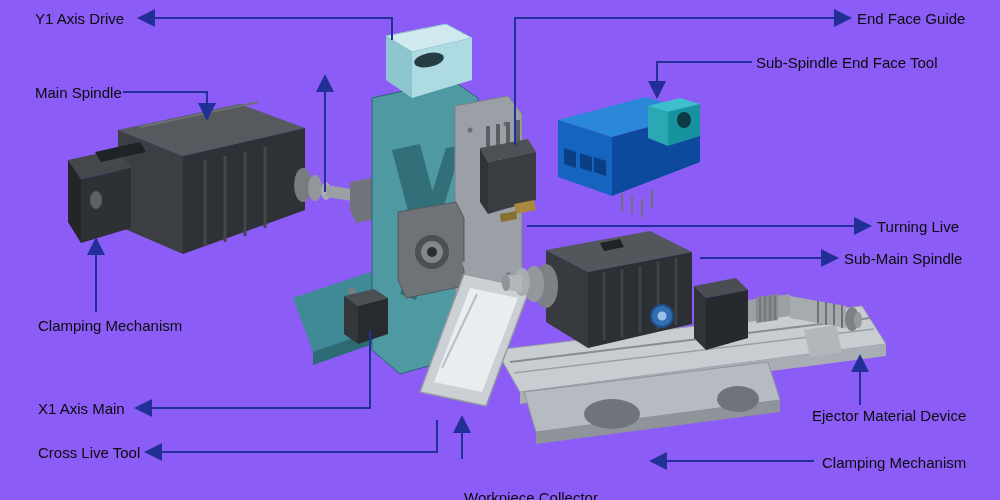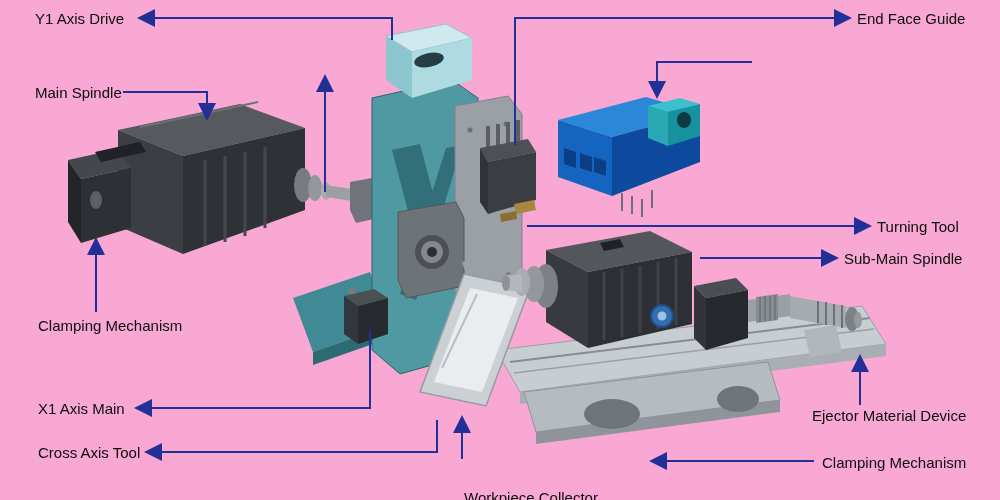--- a/index.html
+++ b/index.html
@@ -1,16 +1,16 @@
 <!DOCTYPE html>
 <html><head>
 <meta charset="utf-8">
 <style>
   html,body{margin:0;padding:0;background:#ffffff;}
-  #stage{position:relative;width:1000px;height:500px;background:#f9a8d4;overflow:hidden;
+  #stage{position:relative;width:1000px;height:500px;background:#8b5cf6;overflow:hidden;
          font-family:"Liberation Sans", sans-serif;}
   #machine-svg{position:absolute;left:0;top:0;}
   .lbl{position:absolute;font-size:15px;line-height:17px;color:#0b0b0b;white-space:nowrap;}
 </style>
 </head>
 <body>
 
 <div id="stage">
 
   <svg id="machine-svg" width="1000" height="500" viewBox="0 0 1000 500">
@@ -194,21 +194,22 @@
       <polyline points="700,258 836,258" marker-end="url(#ah)"></polyline>
       <polyline points="860,405 860,357" marker-end="url(#ah)"></polyline>
       <polyline points="814,461 652,461" marker-end="url(#ah)"></polyline>
     </g>
   </svg>
 
   <div class="lbl" style="left:35px;top:10px">Y1 Axis Drive</div>
   <div class="lbl" style="left:35px;top:84px">Main Spindle</div>
   <div class="lbl" style="left:38px;top:317px">Clamping Mechanism</div>
   <div class="lbl" style="left:38px;top:400px">X1 Axis Main</div>
-  <div class="lbl" style="left:38px;top:444px">Cross Axis Tool</div>
+  <div class="lbl" style="left:38px;top:444px">Cross Live Tool</div>
   <div class="lbl" style="left:464px;top:489px">Workpiece Collector</div>
   <div class="lbl" style="left:857px;top:10px">End Face Guide</div>
-  <div class="lbl" style="left:877px;top:218px">Turning Tool</div>
+  <div class="lbl" style="left:756px;top:54px">Sub-Spindle End Face Tool</div>
+  <div class="lbl" style="left:877px;top:218px">Turning Live</div>
   <div class="lbl" style="left:844px;top:250px">Sub-Main Spindle</div>
   <div class="lbl" style="left:812px;top:407px">Ejector Material Device</div>
   <div class="lbl" style="left:822px;top:454px">Clamping Mechanism</div>
 
 </div>
 
 </body></html>

